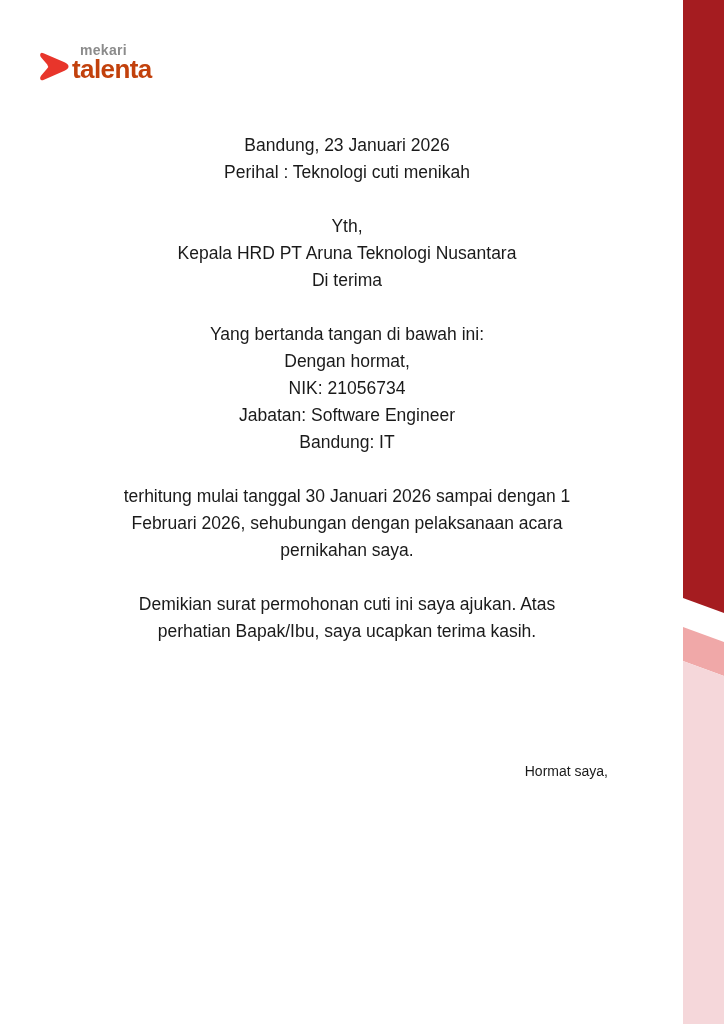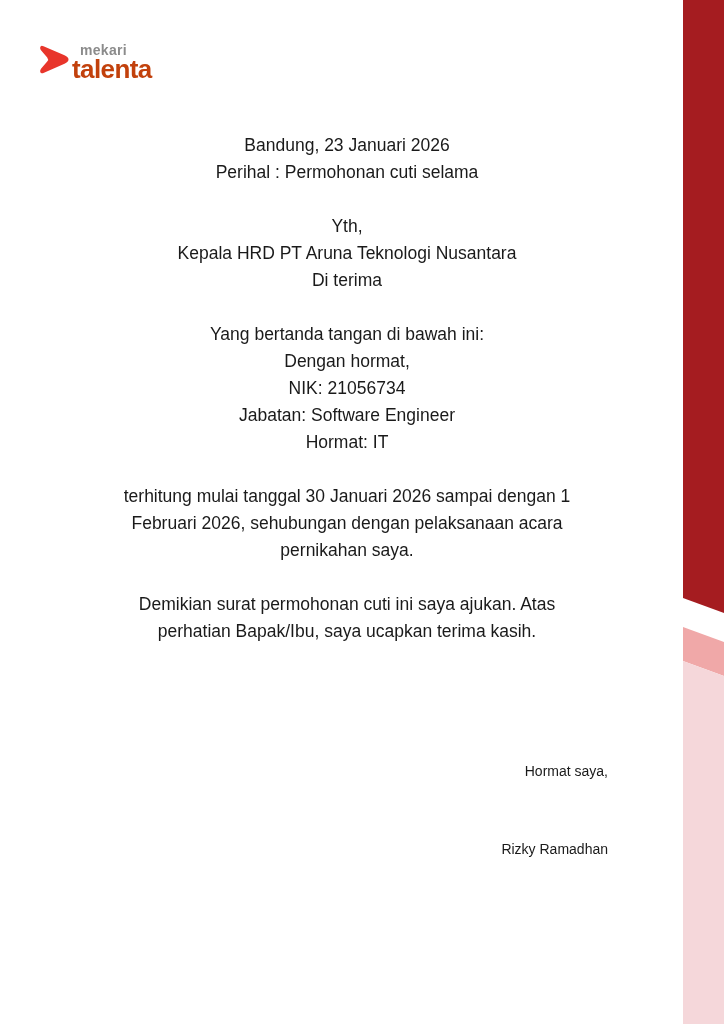--- a/index.html
+++ b/index.html
@@ -26,21 +26,21 @@
     height: 1024px;
     display: block;
   }
 
   
   .logo {
     position: absolute;
     left: 37px;
     top: 43px;
     display: flex;
-    align-items: flex-start;
+    align-items: flex-end;
   }
   .logo-icon {
     width: 32px;
     height: 31px;
     margin-top: 1px;
     flex: 0 0 auto;
   }
   .logo-text {
     margin-left: 3px;
     display: flex;
@@ -126,48 +126,47 @@
     <div class="logo-text">
       <span class="brand-top">mekari</span>
       <span class="brand-name">talenta</span>
     </div>
   </div>
 
   <div class="letter">
 
     <div class="block">
       <div class="line">Bandung, 23 Januari 2026</div>
-      <div class="line">Perihal : Permohonan cuti selama</div>
+      <div class="line">Perihal : Teknologi cuti menikah</div>
     </div>
 
     <div class="block">
       <div class="line">Yth,</div>
       <div class="line">Kepala HRD PT Aruna Teknologi Nusantara</div>
       <div class="line">Di terima</div>
     </div>
 
     <div class="block">
       <div class="line">Yang bertanda tangan di bawah ini:</div>
       <div class="line">Dengan hormat,</div>
       <div class="line">NIK: 21056734</div>
       <div class="line">Jabatan: Software Engineer</div>
-      <div class="line">Hormat: IT</div>
+      <div class="line">Bandung: IT</div>
     </div>
 
     <div class="block">
       <div class="line">terhitung mulai tanggal 30 Januari 2026 sampai dengan 1</div>
       <div class="line">Februari 2026, sehubungan dengan pelaksanaan acara</div>
       <div class="line">pernikahan saya.</div>
     </div>
 
     <div class="block">
       <div class="line">Demikian surat permohonan cuti ini saya ajukan. Atas</div>
       <div class="line">perhatian Bapak/Ibu, saya ucapkan terima kasih.</div>
     </div>
 
   </div>
 
   <div class="signature">
     <div class="line">Hormat saya,</div>
-    <div class="sig-name">Rizky Ramadhan</div>
   </div>
 
 </div>
 
 </body></html>

